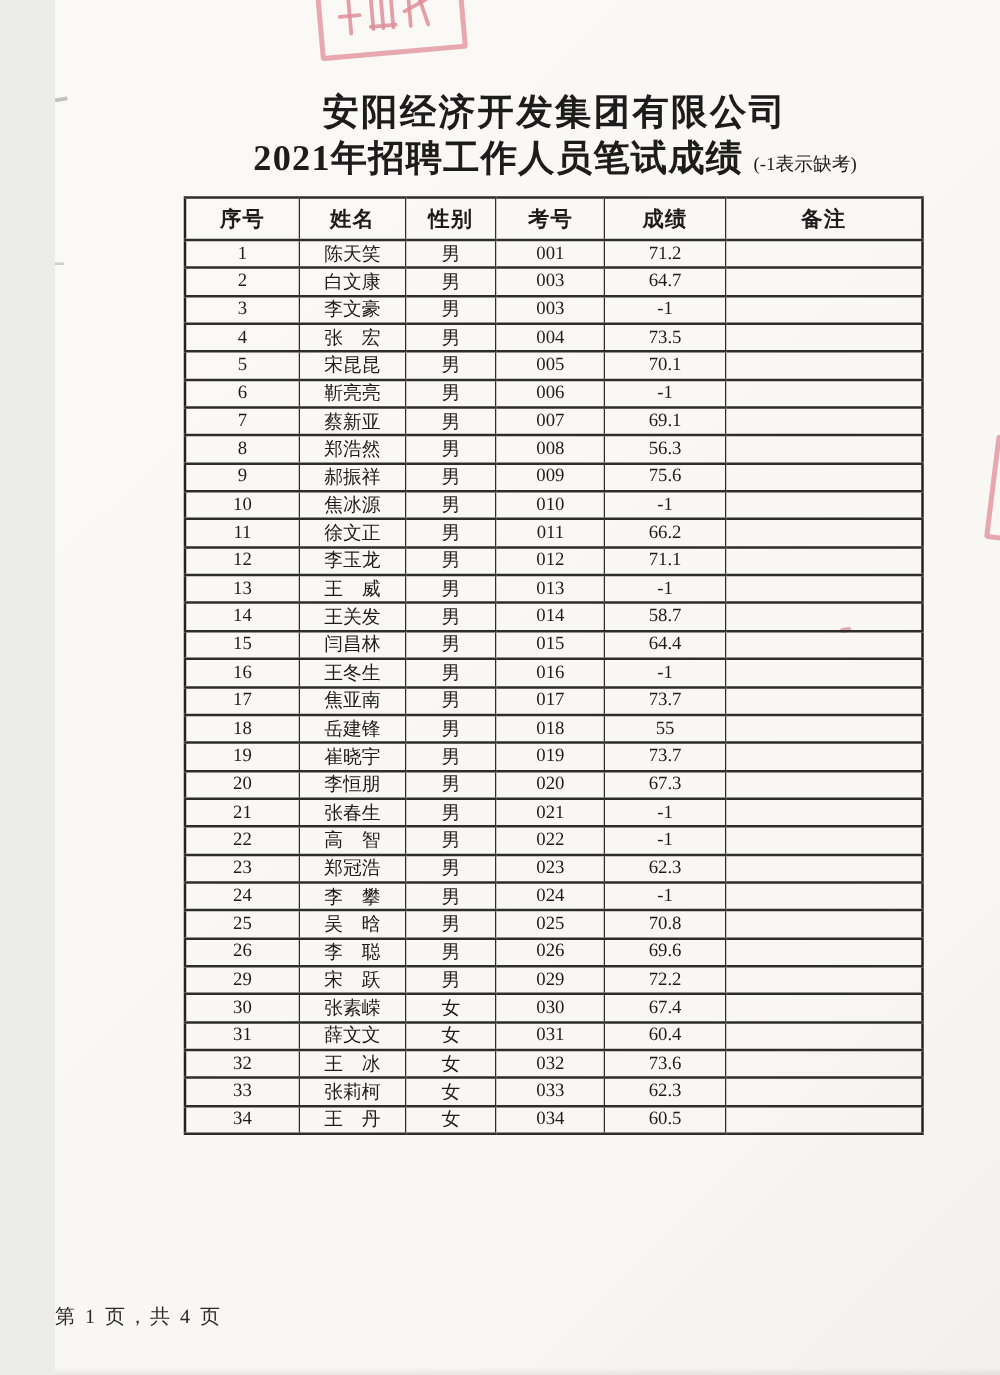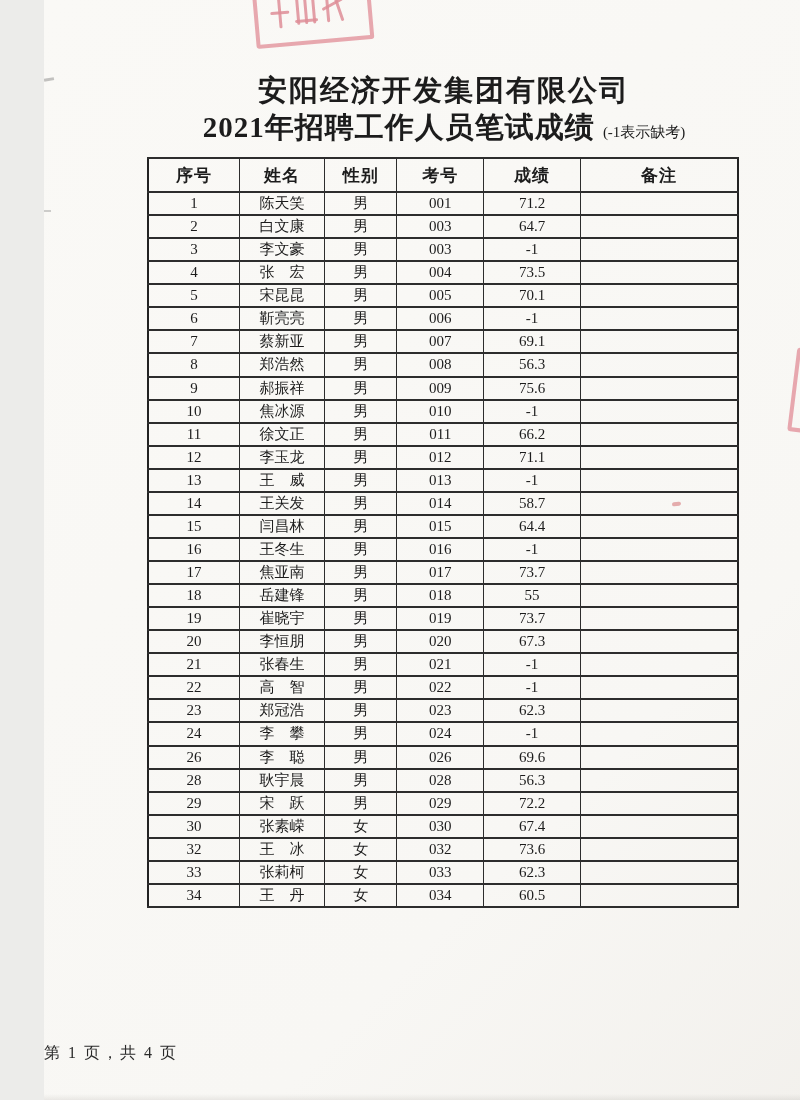--- a/index.html
+++ b/index.html
@@ -336,52 +336,60 @@
         </tr>
         <tr>
           <td>24</td>
           <td>李　攀</td>
           <td>男</td>
           <td>024</td>
           <td>-1</td>
           <td></td>
         </tr>
         <tr>
+          <td>25</td>
+          <td>吴　晗</td>
+          <td>男</td>
+          <td>025</td>
+          <td>70.8</td>
+          <td></td>
+        </tr>
+        <tr>
           <td>26</td>
           <td>李　聪</td>
           <td>男</td>
           <td>026</td>
           <td>69.6</td>
-          <td></td>
-        </tr>
-        <tr>
-          <td>28</td>
-          <td>耿宇晨</td>
-          <td>男</td>
-          <td>028</td>
-          <td>56.3</td>
           <td></td>
         </tr>
         <tr>
           <td>29</td>
           <td>宋　跃</td>
           <td>男</td>
           <td>029</td>
           <td>72.2</td>
           <td></td>
         </tr>
         <tr>
           <td>30</td>
           <td>张素嵘</td>
           <td>女</td>
           <td>030</td>
           <td>67.4</td>
           <td></td>
         </tr>
         <tr>
+          <td>31</td>
+          <td>薛文文</td>
+          <td>女</td>
+          <td>031</td>
+          <td>60.4</td>
+          <td></td>
+        </tr>
+        <tr>
           <td>32</td>
           <td>王　冰</td>
           <td>女</td>
           <td>032</td>
           <td>73.6</td>
           <td></td>
         </tr>
         <tr>
           <td>33</td>
           <td>张莉柯</td>

